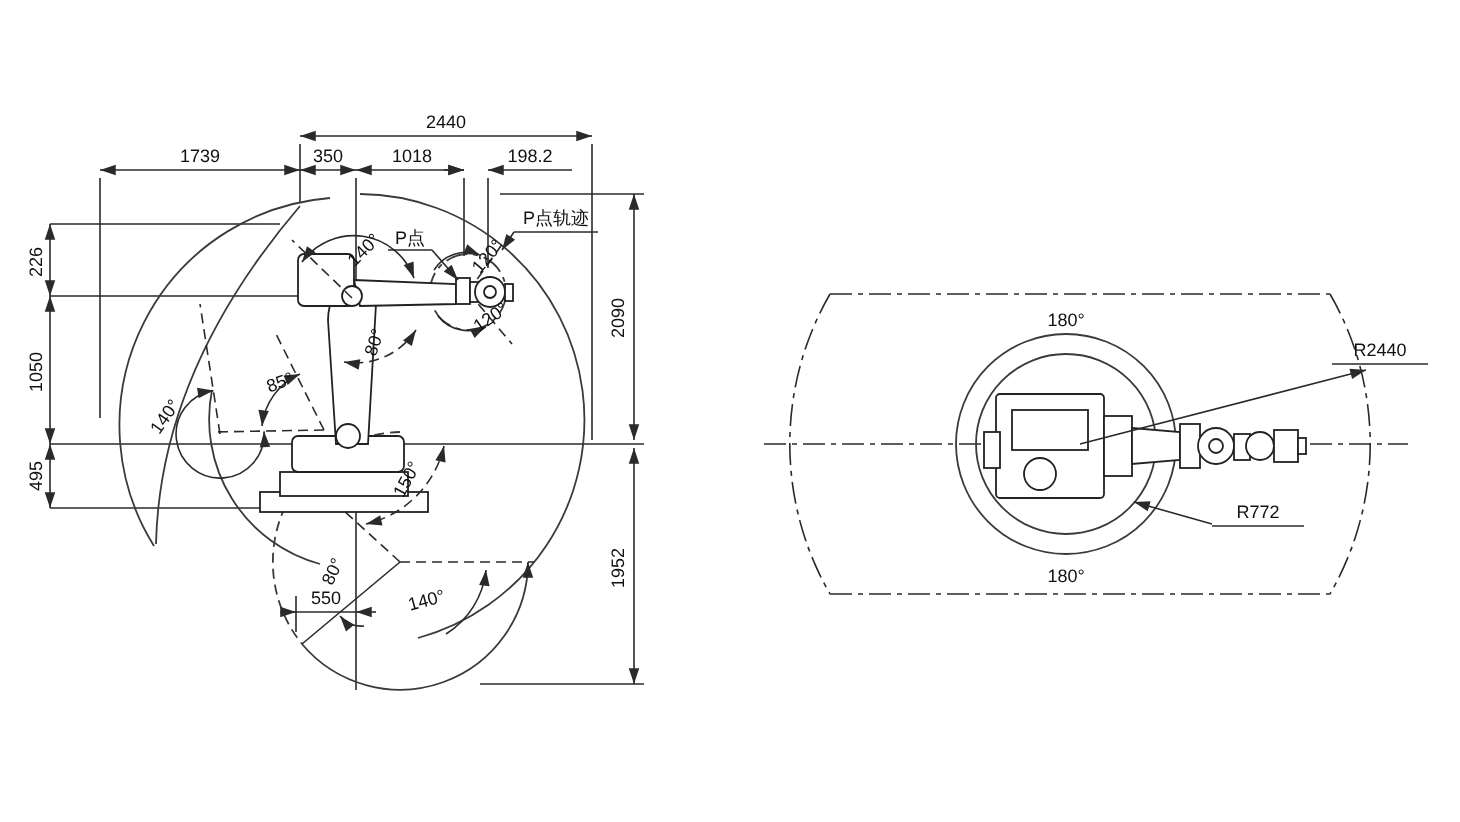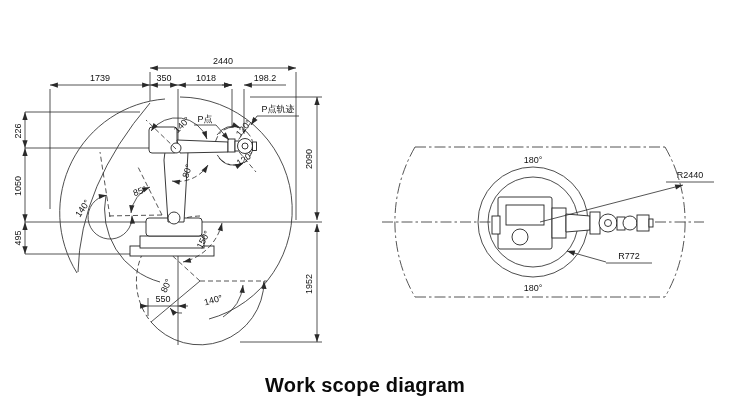--- a/index.html
+++ b/index.html
@@ -192,14 +192,13 @@
       <line class="ln" x1="666" y1="182" x2="714" y2="182"></line>
       <text x="690" y="178" text-anchor="middle">R2440</text>
 
       <line class="ln" x1="567" y1="251" x2="606" y2="262" marker-start="url(#arw)"></line>
       <line class="ln" x1="606" y1="263" x2="652" y2="263"></line>
       <text x="629" y="259" text-anchor="middle">R772</text>
     </g>
   </g>
 </svg>
 
-<div class="title">Work scope diagram</div>
 </div>
 
 </body></html>

